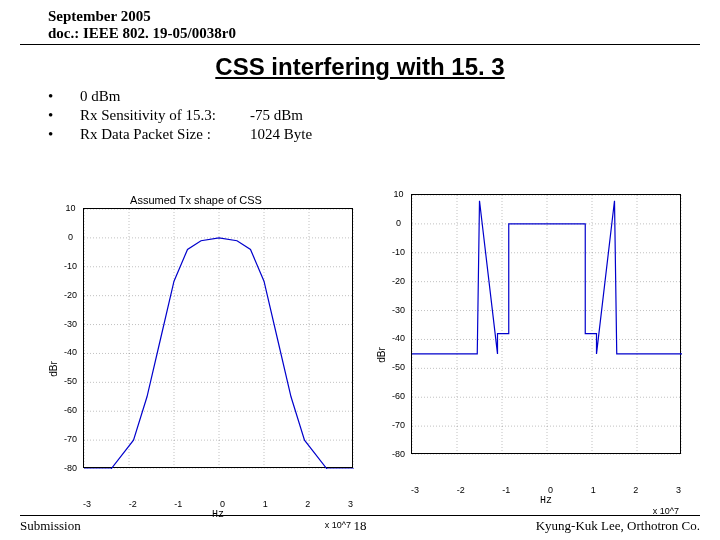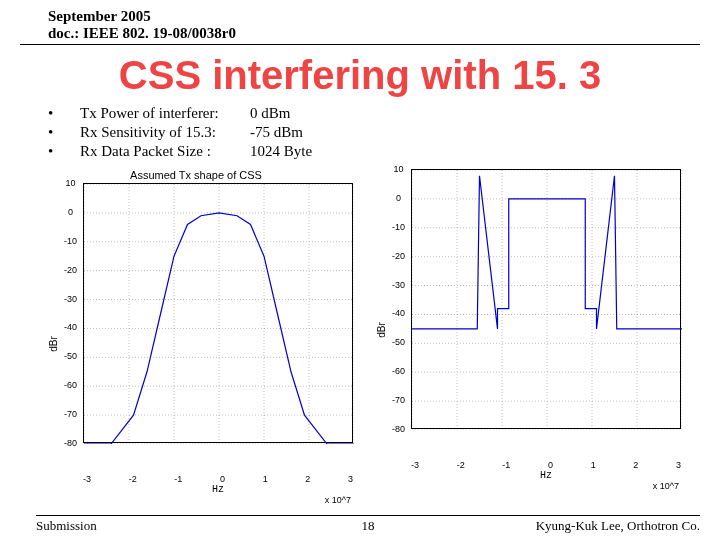--- a/index.html
+++ b/index.html
@@ -18,24 +18,25 @@
     padding: 8px 28px 2px 28px;
     font-weight: bold;
     font-size: 15px;
     border-bottom: 1.5px solid #000;
     margin: 0 20px;
     flex-direction: column;
   }
   .title {
     font-family: Verdana, Geneva, sans-serif;
     font-weight: bold;
-    font-size: 40px;
-    color: #ef4444;
+    font-size: 24px;
+    color: #000000;
     text-align: center;
     padding: 8px 0 6px 0;
+    text-decoration: underline;
   }
   .bullets {
     padding: 0 0 0 48px;
     font-size: 15px;
   }
   .bullets li {
     list-style: none;
     padding: 1px 0;
     display: flex;
     align-items: baseline;
@@ -48,20 +49,21 @@
   .bullets .val { display:inline-block; width:70px; text-align:left; }
   .charts {
     display: flex;
     justify-content: center;
     gap: 28px;
     margin-top: 8px;
     padding: 0 30px;
   }
   .chart {
     width: 300px;
+    margin-top: 42px;
   }
   .chart-title {
     font-family: Arial, sans-serif;
     font-size: 11px;
     text-align: center;
     margin-bottom: 2px;
   }
   .plot-wrap {
     display: flex;
   }
@@ -82,44 +84,43 @@
   }
   .curve { fill:none; stroke:#0000cc; stroke-width:1.2; }
   .yticks { font-size:9px; font-family:Arial,sans-serif; }
   .yticks div { height:28.88px; line-height:0; text-align:center; padding-right:3px;}
   .xticks { display:flex; justify-content:space-between; font-size:9px; font-family:Arial,sans-serif; padding:2px 0 0 0;}
   .xlabel { font-size:10px; font-family:Liberation Mono, monospace; text-align:center; }
   .xmult { font-size:9px; font-family:Liberation Sans, sans-serif; text-align:right; padding-right:2px;}
   .footer {
     position:absolute;
     bottom:6px;
-    left:36px;
+    left:20px;
     right:20px;
     border-top:1.5px solid #000;
     display:flex;
     justify-content:space-between;
     font-size:13px;
     padding-top:2px;
   }
   .footer .mid { position:absolute; left:50%; transform:translateX(-50%);}
 </style>
 </head>
 <body>
 
 <div class="header">
   <span>September 2005</span>
-  <span>doc.: IEEE 802. 19-08/0038r0</span>
+  <span>doc.: IEEE 802. 19-05/0038r0</span>
 </div>
 
 <div class="title">CSS interfering with 15. 3</div>
 
 <ul class="bullets">
   <li>
     <span class="dot">•</span>
-    <span class="lbl">Tx Power of interferer:</span>
     <span class="val">0 dBm</span>
   </li>
   <li>
     <span class="dot">•</span>
     <span class="lbl">Rx Sensitivity of 15.3:</span>
     <span class="val">-75 dBm</span>
   </li>
   <li>
     <span class="dot">•</span>
     <span class="lbl">Rx Data Packet Size :</span>

